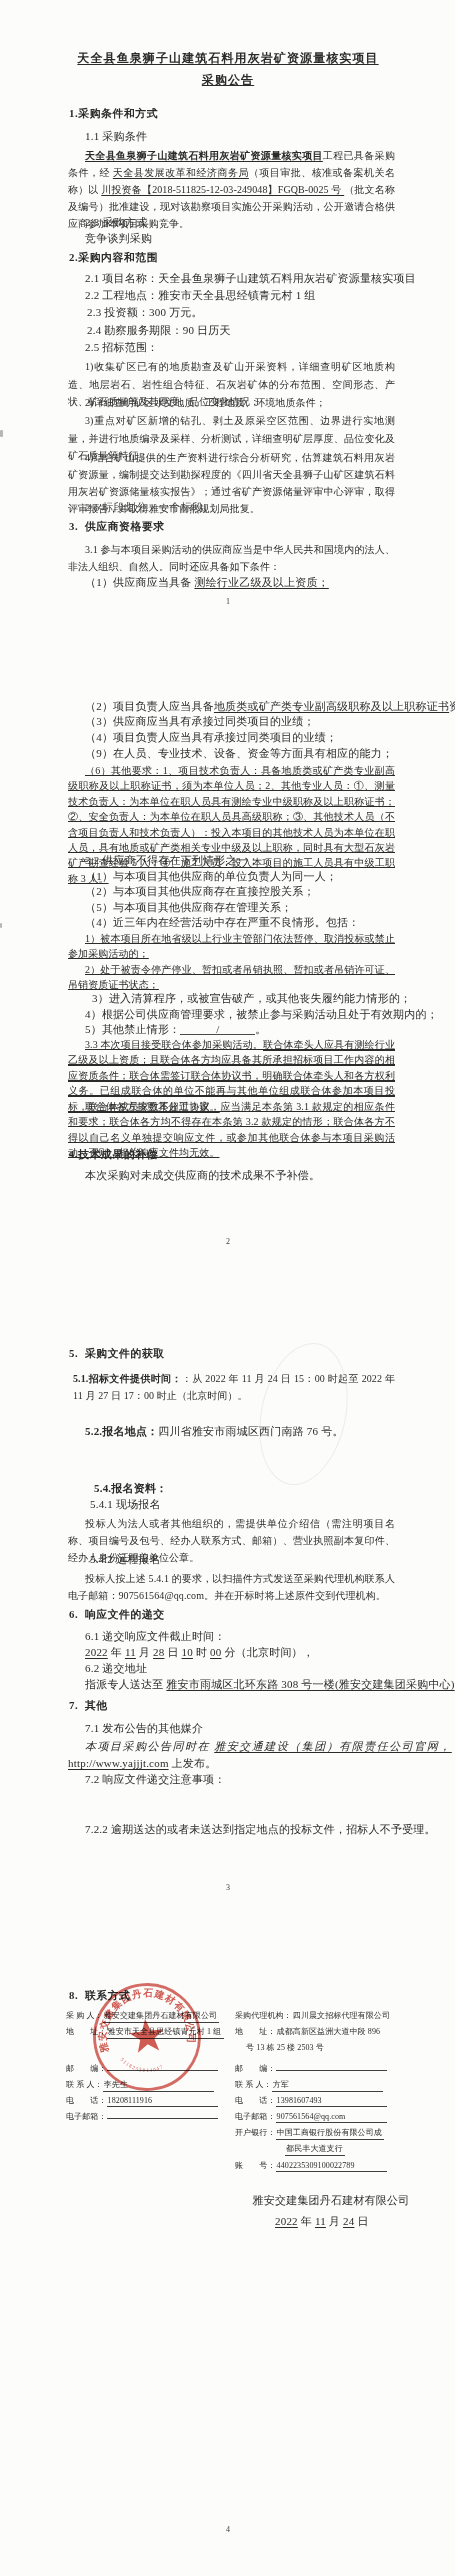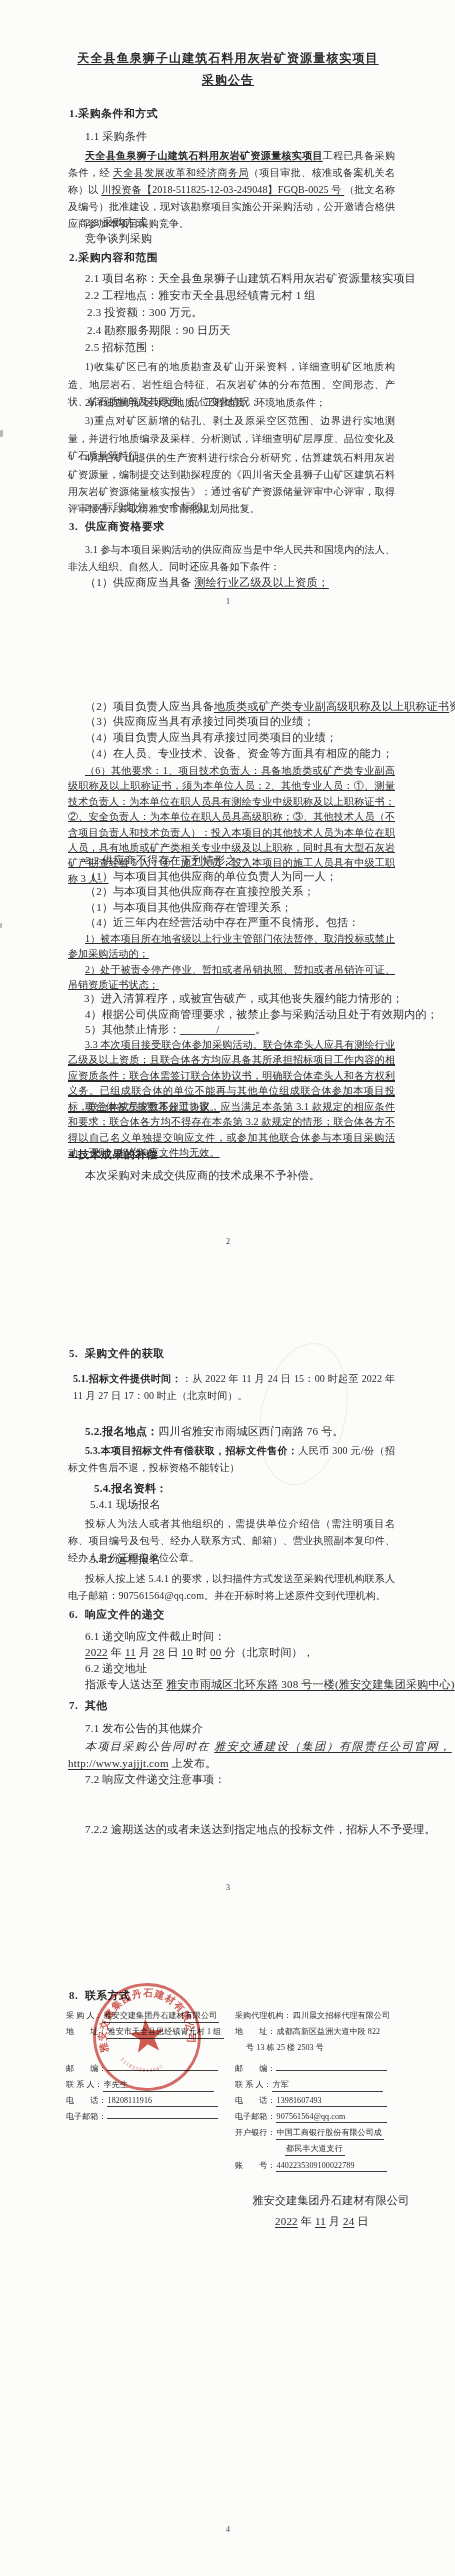--- a/index.html
+++ b/index.html
@@ -61,48 +61,47 @@
 
   <div class="h" style="top:520px;left:69px">3.  供应商资格要求</div>
   <div class="para ind" style="top:541px"><span>3.1 参与本项目采购活动的供应商应当是中华人民共和国境内的法人、非法人组织、自然人。同时还应具备如下条件：</span></div>
   <div class="ln" style="top:576px;left:85px"><span>（1）供应商应当具备 </span><span class="u">测绘行业乙级及以上资质；</span></div>
 
   <div class="pagenum" style="top:597px">1</div>
 
   <div class="ln" style="top:700px;left:85px"><span>（2）项目负责人应当具备</span><span class="u">地质类或矿产类专业副高级职称及以上职称证书</span><span>资格条件；</span></div>
   <div class="ln" style="top:715px;left:85px">（3）供应商应当具有承接过同类项目的业绩；</div>
   <div class="ln" style="top:731px;left:85px">（4）项目负责人应当具有承接过同类项目的业绩；</div>
-  <div class="ln" style="top:747px;left:85px">（4）在人员、专业技术、设备、资金等方面具有相应的能力；</div>
+  <div class="ln" style="top:747px;left:85px">（9）在人员、专业技术、设备、资金等方面具有相应的能力；</div>
   <div class="para ind lh27" style="top:763px"><span>（6）其他要求：1、项目技术负责人：具备地质类或矿产类专业副高级职称及以上职称证书，须为本单位人员；2、其他专业人员：①、测量技术负责人：为本单位在职人员具有测绘专业中级职称及以上职称证书；②、安全负责人：为本单位在职人员具高级职称；③、其他技术人员（不含项目负责人和技术负责人）：投入本项目的其他技术人员为本单位在职人员，具有地质或矿产类相关专业中级及以上职称，同时具有大型石灰岩矿产勘查经验 5 人；④、施工人员：投入本项目的施工人员具有中级工职称 3 人。</span></div>
 
   <div class="ln" style="top:854px;left:85px">3.2 供应商不得存在下列情形之一：</div>
   <div class="ln" style="top:870px;left:85px">（1）与本项目其他供应商的单位负责人为同一人；</div>
   <div class="ln" style="top:885px;left:85px">（2）与本项目其他供应商存在直接控股关系；</div>
-  <div class="ln" style="top:901px;left:85px">（1）与本项目其他供应商存在管理关系；</div>
+  <div class="ln" style="top:901px;left:85px">（5）与本项目其他供应商存在管理关系；</div>
   <div class="ln" style="top:916px;left:85px">（4）近三年内在经营活动中存在严重不良情形。包括：</div>
   <div class="para ind lh27" style="top:931px"><span>1）被本项目所在地省级以上行业主管部门依法暂停、取消投标或禁止参加采购活动的；</span></div>
   <div class="para ind lh27" style="top:962px"><span>2）处于被责令停产停业、暂扣或者吊销执照、暂扣或者吊销许可证、吊销资质证书状态；</span></div>
-  <div class="ln" style="top:992px;left:84px">3）进入清算程序，或被宣告破产，或其他丧失履约能力情形的；</div>
+  <div class="ln" style="top:992px;left:92px">3）进入清算程序，或被宣告破产，或其他丧失履约能力情形的；</div>
   <div class="ln" style="top:1008px;left:85px">4）根据公司供应商管理要求，被禁止参与采购活动且处于有效期内的；</div>
   <div class="ln" style="top:1023px;left:85px"><span>5）其他禁止情形：</span><span class="fillslash">/</span><span>。</span></div>
 
   <div class="para ind lh27" style="top:1037px"><span>3.3 本次项目接受联合体参加采购活动。</span><span class="u">联合体牵头人应具有测绘行业乙级及以上资质；且联合体各方均应具备其所承担招标项目工作内容的相应资质条件；联合体需签订联合体协议书，明确联合体牵头人和各方权利义务。已组成联合体的单位不能再与其他单位组成联合体参加本项目投标，联合体成员家数不超过 3 家。</span></div>
   <div class="para ind lh27" style="top:1099px"><span>联合体各方按照其分工协议，应当满足本条第 3.1 款规定的相应条件和要求；联合体各方均不得存在本条第 3.2 款规定的情形；联合体各方不得以自己名义单独提交响应文件，或参加其他联合体参与本项目采购活动。否则，相关响应文件均无效。</span></div>
 
   <div class="h" style="top:1148px;left:69px">4.技术成果的补偿</div>
   <div class="ln" style="top:1169px;left:85px">本次采购对未成交供应商的技术成果不予补偿。</div>
 
   <div class="pagenum" style="top:1237px">2</div>
 
   <div class="ghost" style="top:1342px;left:261px;width:83px;height:142px"></div>
 
   <div class="h" style="top:1347px;left:69px">5.  采购文件的获取</div>
   <div class="para" style="top:1370px;left:73px;width:322px"><span class="b">5.1.招标文件提供时间：</span><span>：从 2022 年 11 月 24 日 15：00 时起至 2022 年 11 月 27 日 17：00 时止（北京时间）。</span></div>
   <div class="ln" style="top:1425px;left:85px"><span class="b">5.2.报名地点：</span><span>四川省雅安市雨城区西门南路 76 号。</span></div>
-  <div class="para" style="top:1442px;text-indent:17px"><span class="b">5.3.本项目招标文件有偿获取，招标文件售价：</span><span>人民币 300 元/份（招标文件售后不退，投标资格不能转让）</span></div>
   <div class="ln b" style="top:1482px;left:94px">5.4.报名资料：</div>
   <div class="ln" style="top:1498px;left:90px">5.4.1 现场报名</div>
   <div class="para ind" style="top:1515px"><span>投标人为法人或者其他组织的，需提供单位介绍信（需注明项目名称、项目编号及包号、经办人联系方式、邮箱）、营业执照副本复印件、经办人身份证明盖单位公章。</span></div>
   <div class="ln" style="top:1553px;left:90px">5.4.2 远程报名</div>
   <div class="para ind" style="top:1570px"><span>投标人按上述 5.4.1 的要求，以扫描件方式发送至采购代理机构联系人电子邮箱：907561564@qq.com。并在开标时将上述原件交到代理机构。</span></div>
 
   <div class="h" style="top:1608px;left:69px">6.  响应文件的递交</div>
   <div class="ln" style="top:1630px;left:85px">6.1 递交响应文件截止时间：</div>
   <div class="ln" style="top:1646px;left:85px"><span class="u">2022</span><span> 年 </span><span class="u">11</span><span> 月 </span><span class="u">28</span><span> 日 </span><span class="u">10</span><span> 时 </span><span class="u">00</span><span> 分（北京时间），</span></div>
   <div class="ln" style="top:1662px;left:85px">6.2 递交地址</div>
@@ -120,21 +119,21 @@
   <div class="h" style="top:1989px;left:69px">8.  联系方式</div>
 
   <div class="crow" style="top:2010px;left:66px"><span>采 购 人：</span><span class="cval">雅安交建集团丹石建材有限公司</span></div>
   <div class="crow" style="top:2026px;left:66px"><span>地　　址：</span><span class="cval">雅安市天全县思经镇青元村 1 组</span></div>
   <div class="crow" style="top:2063px;left:66px"><span>邮　　编：</span><span class="cval"></span></div>
   <div class="crow" style="top:2079px;left:66px"><span>联 系 人：</span><span class="cval">李先生</span></div>
   <div class="crow" style="top:2095px;left:66px"><span>电　　话：</span><span class="cval">18208111916</span></div>
   <div class="crow" style="top:2111px;left:66px"><span>电子邮箱：</span><span class="cval"></span></div>
 
   <div class="crow" style="top:2010px;left:235px"><span>采购代理机构：</span><span class="cvaln">四川晨文招标代理有限公司</span></div>
-  <div class="crow" style="top:2026px;left:235px"><span>地　　址：</span><span class="cvaln">成都高新区益洲大道中段 822</span></div>
+  <div class="crow" style="top:2026px;left:235px"><span>地　　址：</span><span class="cvaln">成都高新区益洲大道中段 896</span></div>
   <div class="crow" style="top:2042px;left:245px"><span class="cvaln">号 13 栋 25 楼 2503 号</span></div>
   <div class="crow" style="top:2063px;left:235px"><span>邮　　编：</span><span class="cval"></span></div>
   <div class="crow" style="top:2079px;left:235px"><span>联 系 人：</span><span class="cval">方军</span></div>
   <div class="crow" style="top:2095px;left:235px"><span>电　　话：</span><span class="cval">13981607493</span></div>
   <div class="crow" style="top:2111px;left:235px"><span>电子邮箱：</span><span class="cval">907561564@qq.com</span></div>
   <div class="crow" style="top:2127px;left:235px"><span>开户银行：</span><span class="cval" style="min-width:104px">中国工商银行股份有限公司成</span></div>
   <div class="crow" style="top:2143px;left:285px"><span class="cval" style="min-width:57px">都民丰大道支行</span></div>
   <div class="crow" style="top:2160px;left:235px"><span>账　　号：</span><span class="cval">4402235309100022789</span></div>
 
   <div class="ln" style="top:2194px;left:251px;width:160px;text-align:center">雅安交建集团丹石建材有限公司</div>

